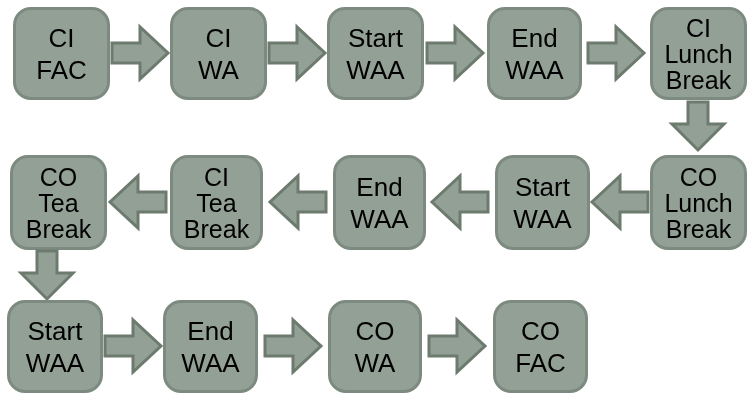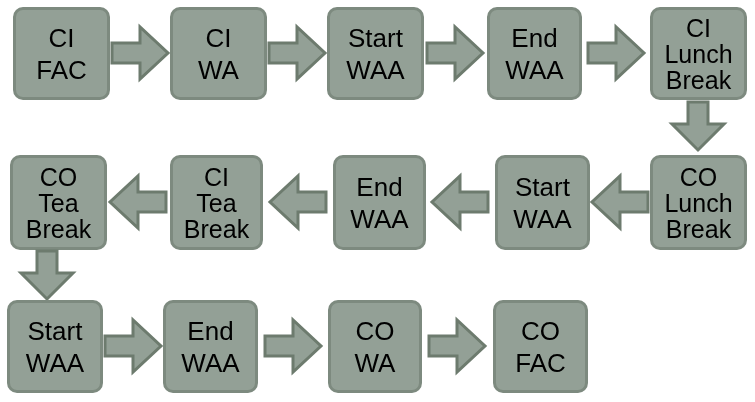--- a/index.html
+++ b/index.html
@@ -9,21 +9,21 @@
     width: 755px;
     height: 402px;
     background: #ffffff;
     overflow: hidden;
   }
   .node {
     position: absolute;
     box-sizing: border-box;
     background: #93a096;
     border: 3px solid #7d8a7f;
-    border-radius: 10px;
+    border-radius: 18px;
     display: flex;
     flex-direction: column;
     align-items: center;
     justify-content: center;
     text-align: center;
     color: #000000;
     font-size: 26px;
     line-height: 32px;
   }
   .node.three { font-size: 25px; line-height: 26px; }

